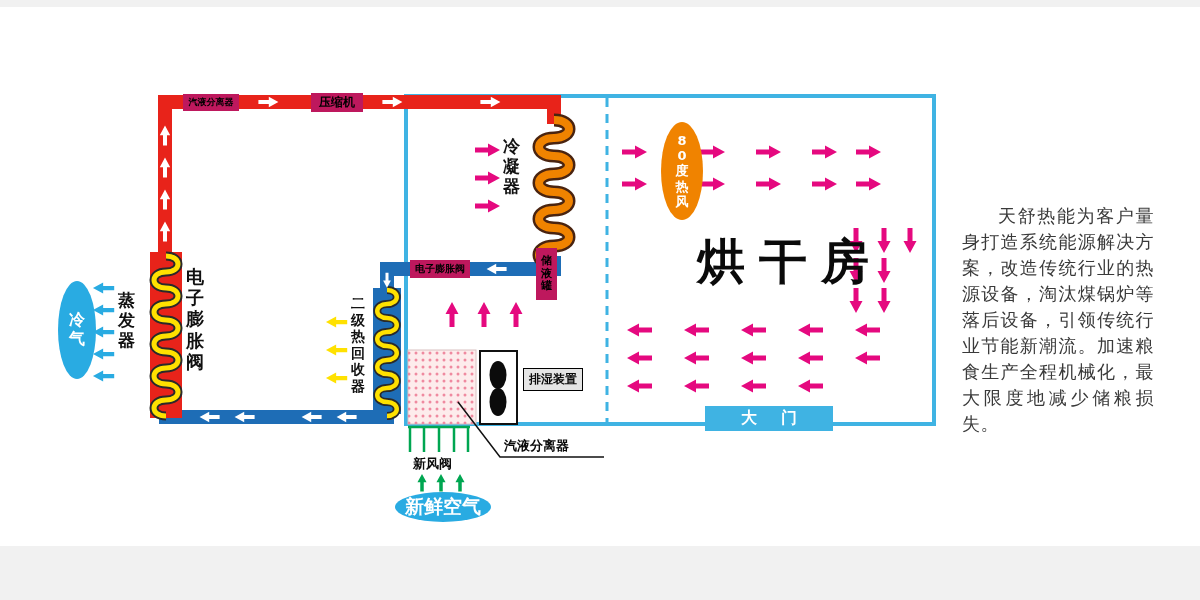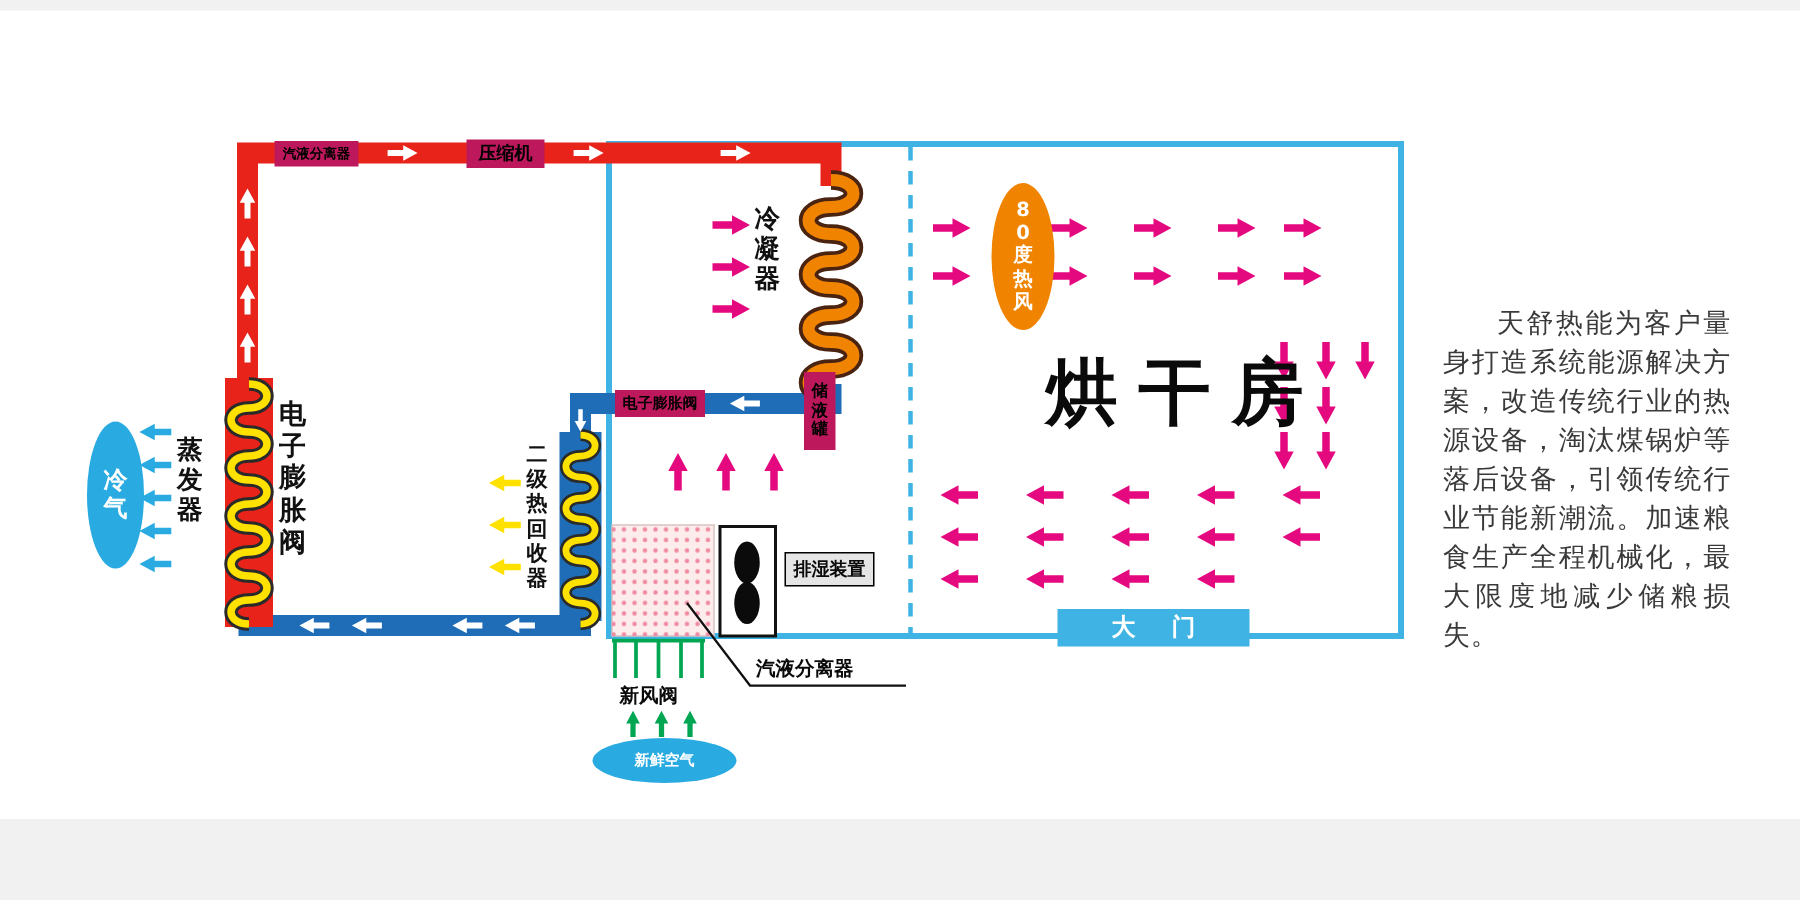--- a/index.html
+++ b/index.html
@@ -26,21 +26,21 @@
   #lb-cond{left:503px;top:136px;font-size:17px;}
   #lb-rec3{left:186px;top:266px;font-size:18px;}
   #lb-evap{left:118px;top:290px;font-size:17px;}
   #lb-rec2{left:351px;top:295px;font-size:14px;}
 
   
   .ellipse{position:absolute;border-radius:50%;color:#fff;font-weight:bold;
            display:flex;align-items:center;justify-content:center;z-index:4;}
   #el-cold{left:58px;top:281px;width:38px;height:98px;background:#29abe2;font-size:16px;}
   #el-hot{left:661px;top:122px;width:42px;height:98px;background:#f08300;font-size:13px;}
-  #el-fresh{left:395px;top:492px;width:96px;height:30px;background:#29abe2;font-size:10px;}
+  #el-fresh{left:395px;top:492px;width:96px;height:30px;background:#29abe2;font-size:19px;}
 
   
   .plbl{position:absolute;color:#0a0a0a;font-weight:bold;z-index:4;}
   #lb-dry{left:697px;top:230px;font-size:48px;letter-spacing:14px;white-space:nowrap;}
   #lb-rec1{left:504px;top:437px;font-size:13px;}
   #lb-valve{left:413px;top:455px;font-size:13px;}
   #lb-dehum{left:523px;top:368px;font-size:12px;background:#e5e5e5;border:1.5px solid #000;padding:2px 5px;}
   #lb-door{left:705px;top:406px;width:128px;height:25px;background:#3fb3e3;color:#fff;
            font-size:16px;letter-spacing:24px;text-indent:24px;
            display:flex;align-items:center;justify-content:center;}

